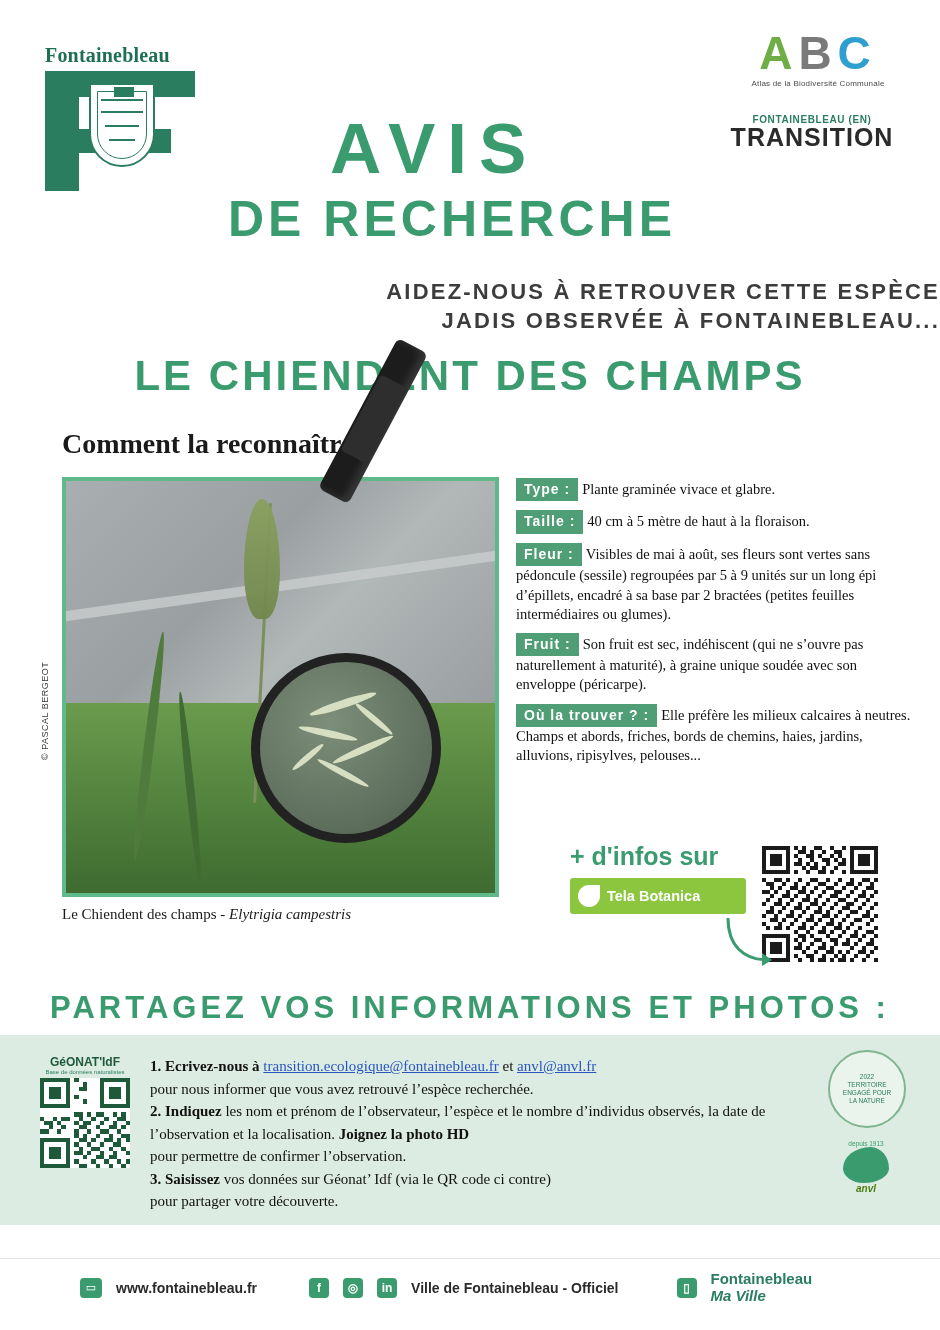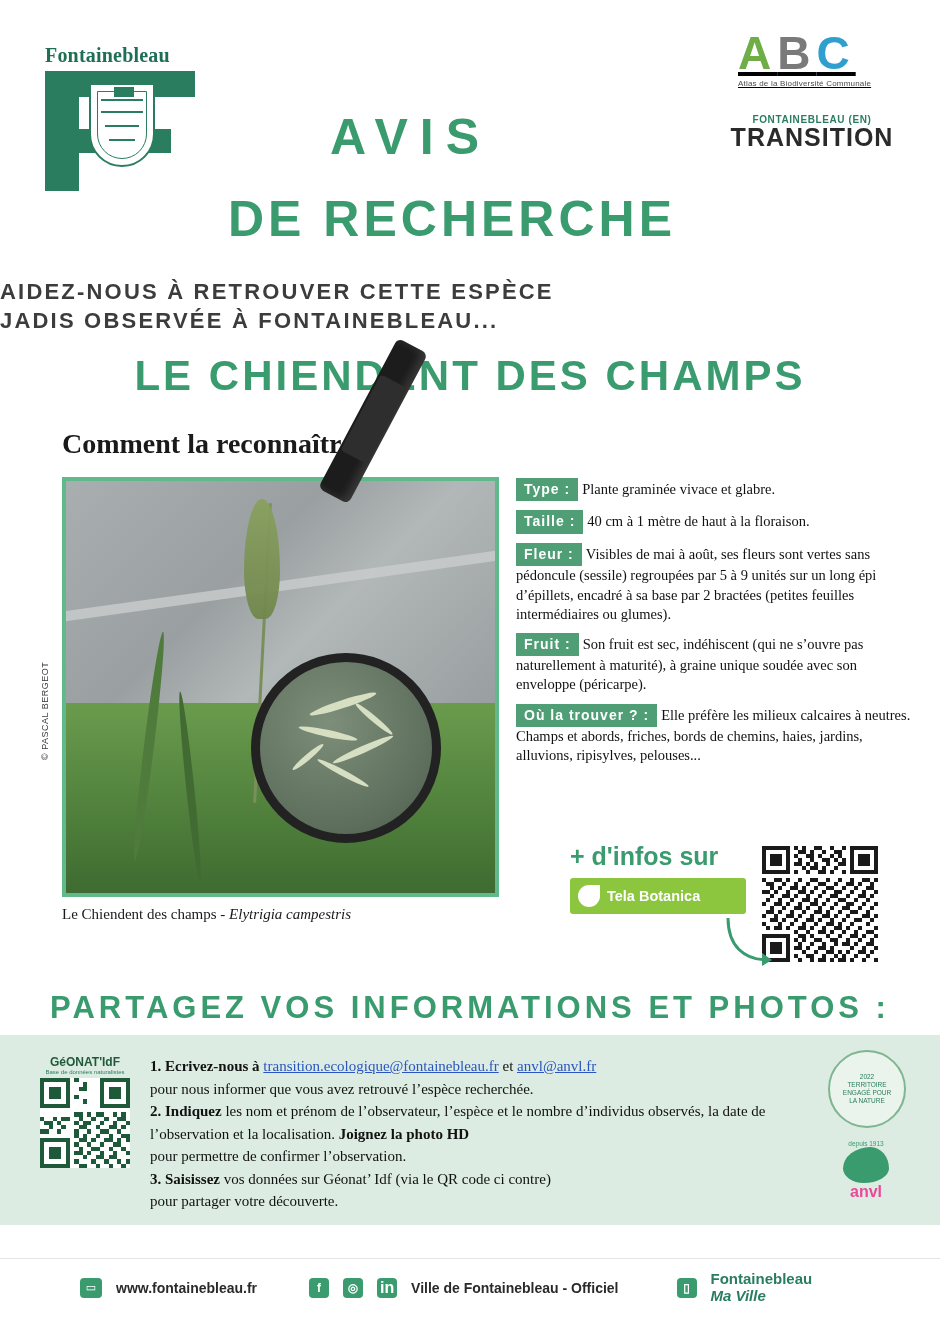--- a/index.html
+++ b/index.html
@@ -21,35 +21,35 @@
   .logo-fb .bigF .bar-h1 { position:absolute; left:34px; top:0; width:116px; height:26px; background:#2a7d5f; }
   .logo-fb .bigF .bar-h2 { position:absolute; left:34px; top:58px; width:92px; height:24px; background:#2a7d5f; }
   .logo-fb .crest { position:absolute; left:44px; top:12px; width:66px; height:84px; border:2px solid #2a7d5f; border-radius:0 0 33px 33px; background:#fff; overflow:hidden; }
   .logo-fb .crest .inner { position:absolute; left:6px; top:6px; right:6px; bottom:6px; border:1px solid #2a7d5f; border-radius:0 0 26px 26px; }
   .logo-fb .crest .l1 { position:absolute; left:10px; top:14px; right:10px; height:1.5px; background:#2a7d5f; }
   .logo-fb .crest .l2 { position:absolute; left:10px; top:26px; right:10px; height:1.5px; background:#2a7d5f; }
   .logo-fb .crest .l3 { position:absolute; left:14px; top:40px; right:14px; height:1.5px; background:#2a7d5f; }
   .logo-fb .crest .l4 { position:absolute; left:18px; top:54px; right:18px; height:1.5px; background:#2a7d5f; }
   .logo-fb .crest .tower { position:absolute; left:23px; top:2px; width:20px; height:10px; background:#2a7d5f; }
 
-  .logo-abc { position:absolute; right:42px; top:30px; width:160px; text-align:left;text-decoration:underline; }
+  .logo-abc { position:absolute; right:42px; top:30px; width:160px; text-align:center; }
   .logo-abc .letters { font-family:"Liberation Sans", sans-serif; font-weight:bold; font-size:46px; letter-spacing:6px; line-height:1; }
   .logo-abc .letters .a { color:#6fae46; }
   .logo-abc .letters .b { color:#7a7a7a; }
   .logo-abc .letters .c { color:#2f9fd0; }
   .logo-abc .sub { font-family:"Liberation Sans", sans-serif; font-size:8px; color:#4a4a4a; margin-top:3px; letter-spacing:.2px; }
 
   .logo-transition { position:absolute; right:42px; top:110px; width:172px; background:#ffffff; text-align:center; padding:4px 0 6px; }
   .logo-transition .t1 { font-family:"Liberation Sans", sans-serif; font-size:10px; font-weight:bold; color:#2a7d5f; letter-spacing:.6px; }
   .logo-transition .t2 { font-family:"Liberation Sans", sans-serif; font-size:25px; font-weight:bold; color:#2a2a2a; letter-spacing:1px; line-height:1; }
 
-  .title-avis { position:absolute; left:330px; top:108px; font-family:"Liberation Sans", sans-serif; font-size:50px; font-weight:bold; color:#3a9b6e; letter-spacing:12px; }
+  .title-avis { position:absolute; left:330px; top:108px; font-family:"Liberation Sans", sans-serif; font-size:71px; font-weight:bold; color:#3a9b6e; letter-spacing:12px; }
   .title-rech { position:absolute; left:228px; top:190px; font-family:"Liberation Sans", sans-serif; font-size:50px; font-weight:bold; color:#3a9b6e; letter-spacing:4px; }
 
-  .subtitle { position:absolute; left:0; top:278px; width:940px; text-align:left; font-family:"Liberation Sans", sans-serif; font-size:22px; font-weight:bold; color:#3c3c3c; letter-spacing:2.2px; line-height:1.3; }
+  .subtitle { position:absolute; left:0; top:278px; width:940px; text-align:right; font-family:"Liberation Sans", sans-serif; font-size:22px; font-weight:bold; color:#3c3c3c; letter-spacing:2.2px; line-height:1.3; }
 
   .species-title { position:absolute; left:0; top:352px; width:940px; text-align:center; font-family:"Liberation Sans", sans-serif; font-size:42px; font-weight:bold; color:#3a9b6e; letter-spacing:3px; }
 
   .howto { position:absolute; left:62px; top:428px; font-family:"Liberation Serif", serif; font-size:28px; font-weight:bold; color:#1a1a1a; }
 
   
   .photo-wrap { position:absolute; left:62px; top:477px; width:437px; height:420px; border:4px solid #5fb98a; }
   .photo { position:absolute; inset:0; overflow:hidden; background:linear-gradient(to bottom, #9aa0a2 0%, #8e9496 30%, #7f8a80 45%, #5d8a4a 60%, #4e8040 100%); }
   .road { position:absolute; left:0; top:0; width:100%; height:56%; background:linear-gradient(135deg,#a9aeb0,#9a9fa1 40%,#b2b7b8 60%,#989d9f); }
   .road:after { content:""; position:absolute; left:-10%; top:42%; width:130%; height:10px; background:#c9cdcd; transform:rotate(-8deg); opacity:.8; }
@@ -89,21 +89,21 @@
 
   .geonat { position:absolute; left:30px; top:1055px; width:110px; text-align:center; }
   .geonat .gname { font-family:"Liberation Sans", sans-serif; font-size:12px; font-weight:bold; color:#1e5a3a; }
   .geonat .gsub { font-family:"Liberation Sans", sans-serif; font-size:6px; color:#2a7d5f; margin-bottom:3px; }
   .geonat .qr { width:90px; height:90px; margin:0 auto; background:#fff; }
 
   .badge-terr { position:absolute; right:34px; top:1050px; width:78px; height:78px; border-radius:50%; background:#eaf4ec; border:2px solid #7fb58f; }
   .badge-terr .bt { position:absolute; inset:0; display:flex; align-items:center; justify-content:center; font-family:"Liberation Sans", sans-serif; font-size:6.5px; color:#2a7d5f; text-align:center; line-height:1.25; padding:10px; }
   .anvl { position:absolute; right:36px; top:1140px; width:76px; text-align:center; }
   .anvl .aleaf { width:46px; height:36px; margin:0 auto; background:#3a9b6e; border-radius:60% 40% 55% 45%/60% 60% 40% 40%; }
-  .anvl .aname { font-family:"Liberation Sans", sans-serif; font-size:16px; font-weight:bold; color:#ec4899; }
+  .anvl .aname { font-family:"Liberation Sans", sans-serif; font-size:10px; font-weight:bold; color:#4d7c0f; font-style:italic; }
   .anvl .adate { font-family:"Liberation Sans", sans-serif; font-size:6.5px; color:#3a9b6e; }
 
   
   .footer { position:absolute; left:0; top:1258px; width:940px; height:72px; background:#ffffff; border-top:1px solid #e4e4e4; }
   .footer-inner { position:absolute; left:80px; top:12px; width:790px; display:flex; align-items:center; gap:14px; }
   .fbox { width:22px; height:20px; border-radius:4px; background:#3a9b6e; display:flex; align-items:center; justify-content:center; color:#fff; font-size:11px; font-family:"Liberation Sans", sans-serif; }
   .fcircle { width:20px; height:20px; border-radius:4px; background:#3a9b6e; color:#fff; font-family:"Liberation Sans", sans-serif; font-size:12px; font-weight:bold; display:flex; align-items:center; justify-content:center; }
   .ftext { font-family:"Liberation Sans", sans-serif; font-size:14px; font-weight:bold; color:#2a2a2a; }
   .fma { font-family:"Liberation Sans", sans-serif; font-size:15px; font-weight:bold; color:#2a7d5f; line-height:1.1; }
   .fma em { font-style:italic; font-weight:bold; display:block; }
@@ -176,21 +176,21 @@
   <div class="credit-left">© PASCAL BERGEOT</div>
   <div class="caption">
     <span>Le Chiendent des champs  - </span><i>Elytrigia campestris</i>
   </div>
 
   <div class="facts">
     <div class="fact">
       <span class="tag">Type :</span><span>Plante graminée vivace et glabre.</span>
     </div>
     <div class="fact">
-      <span class="tag">Taille :</span><span>40 cm à 1 mètre de haut à la floraison.</span>
+      <span class="tag">Taille :</span><span>40 cm à 5 mètre de haut à la floraison.</span>
     </div>
     <div class="fact">
       <span class="tag">Fleur :</span><span>Visibles de mai à août, ses fleurs sont vertes sans pédoncule (sessile) regroupées par 5 à 9 unités sur un long épi d’épillets, encadré à sa base par 2 bractées (petites feuilles intermédiaires ou glumes).</span>
     </div>
     <div class="fact">
       <span class="tag">Fruit :</span><span>Son fruit est sec, indéhiscent (qui ne s’ouvre pas naturellement à maturité), à graine unique soudée avec son enveloppe (péricarpe).</span>
     </div>
     <div class="fact">
       <span class="tag">Où la trouver ? :</span><span>Elle préfère les milieux calcaires à neutres.  Champs et abords, friches, bords de chemins, haies, jardins, alluvions, ripisylves, pelouses...</span>
     </div>
@@ -572,21 +572,21 @@
     <div class="aname">anvl</div>
   </div>
 
   <div class="footer">
     <div class="footer-inner">
       <div class="fbox">▭</div>
       <div class="ftext">www.fontainebleau.fr</div>
       <div style="width:24px"></div>
       <div class="fcircle">f</div>
       <div class="fcircle">◎</div>
-      <div class="fcircle" style="font-size:16px;">in</div>
+      <div class="fcircle" style="font-size:12px;">in</div>
       <div class="ftext">Ville de Fontainebleau - Officiel</div>
       <div style="width:30px"></div>
       <div class="fcircle">▯</div>
       <div class="fma">
         <span>Fontainebleau</span>
         <em>Ma Ville</em>
       </div>
     </div>
   </div>
 

